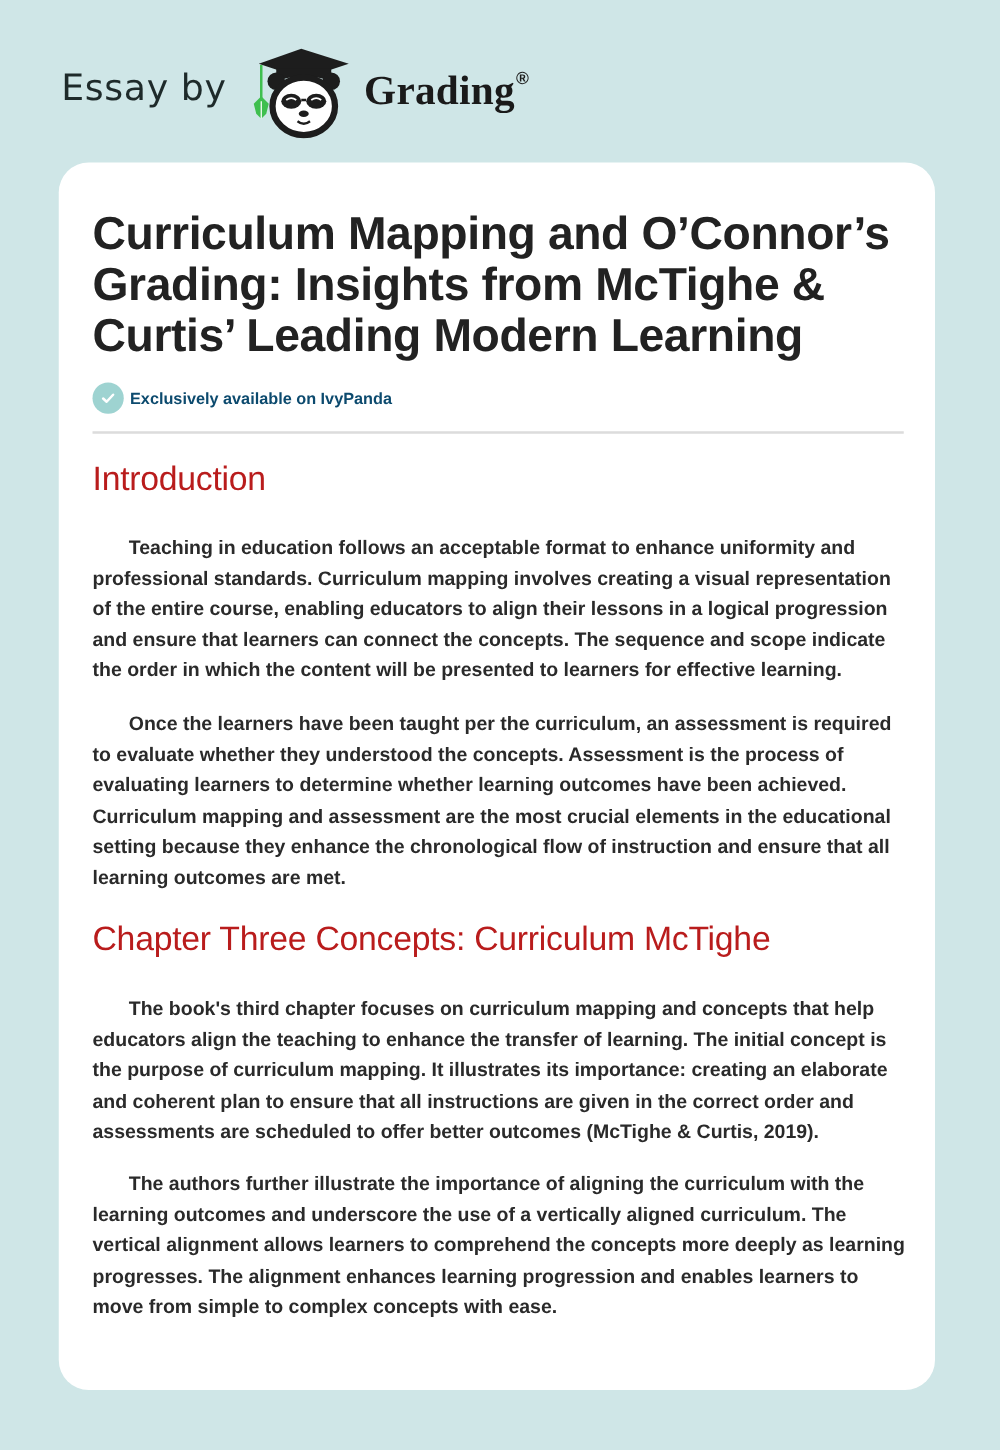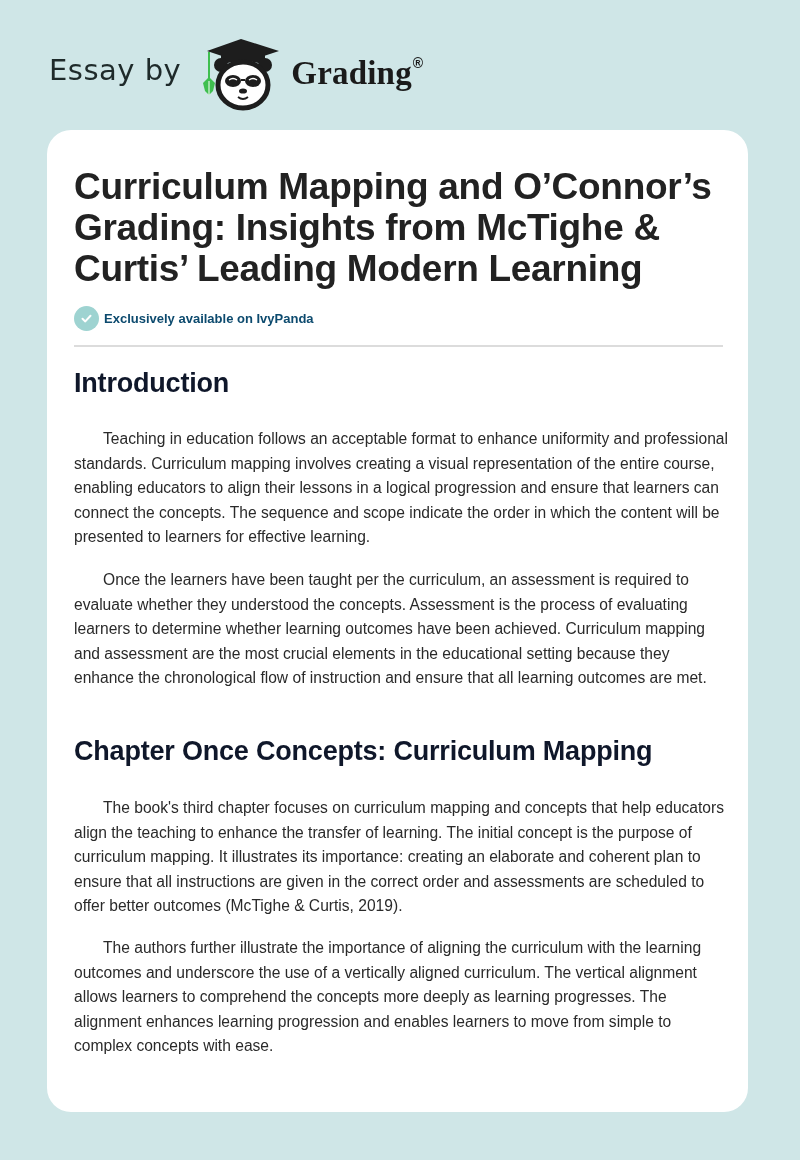--- a/index.html
+++ b/index.html
@@ -102,34 +102,35 @@
       left: 27px;
       top: 215px;
       width: 649px;
       height: 2px;
       background: #dcdcdc;
     }
     .section-h {
       position: absolute;
       left: 27px;
       font-family: "Liberation Sans", sans-serif;
-      font-weight: bold;
+      font-weight: normal;
       font-size: 27px;
-      color: #0f172a;
+      color: #b91c1c;
       letter-spacing: -0.2px;
     }
     .para {
       position: absolute;
       left: 27px;
       width: 655px;
       font-family: "Liberation Sans", sans-serif;
       font-size: 15.6px;
       line-height: 24.6px;
       color: #2a2a2a;
       text-indent: 29px;
+      font-weight: bold;
     }
   </style>
 </head>
 <body>
 
 <div class="header">
   <div class="brand">
     <span class="essay-by">Essay by</span>
     <span class="logo-mark">
       <svg width="86" height="76" viewBox="0 0 86 76">
@@ -175,18 +176,18 @@
   </div>
 
   <div class="divider"></div>
 
   <h2 class="section-h" style="top:238px;">Introduction</h2>
 
   <p class="para" style="top:297px;">Teaching in education follows an acceptable format to enhance uniformity and professional standards. Curriculum mapping involves creating a visual representation of the entire course, enabling educators to align their lessons in a logical progression and ensure that learners can connect the concepts. The sequence and scope indicate the order in which the content will be presented to learners for effective learning.</p>
 
   <p class="para" style="top:438px;">Once the learners have been taught per the curriculum, an assessment is required to evaluate whether they understood the concepts. Assessment is the process of evaluating learners to determine whether learning outcomes have been achieved. Curriculum mapping and assessment are the most crucial elements in the educational setting because they enhance the chronological flow of instruction and ensure that all learning outcomes are met.</p>
 
-  <h2 class="section-h" style="top:606px;">Chapter Once Concepts: Curriculum Mapping</h2>
+  <h2 class="section-h" style="top:606px;">Chapter Three Concepts: Curriculum McTighe</h2>
 
   <p class="para" style="top:666px;">The book's third chapter focuses on curriculum mapping and concepts that help educators align the teaching to enhance the transfer of learning. The initial concept is the purpose of curriculum mapping. It illustrates its importance: creating an elaborate and coherent plan to ensure that all instructions are given in the correct order and assessments are scheduled to offer better outcomes (McTighe &amp; Curtis, 2019).</p>
 
   <p class="para" style="top:806px;">The authors further illustrate the importance of aligning the curriculum with the learning outcomes and underscore the use of a vertically aligned curriculum. The vertical alignment allows learners to comprehend the concepts more deeply as learning progresses. The alignment enhances learning progression and enables learners to move from simple to complex concepts with ease.</p>
 </div>
 
 </body></html>

